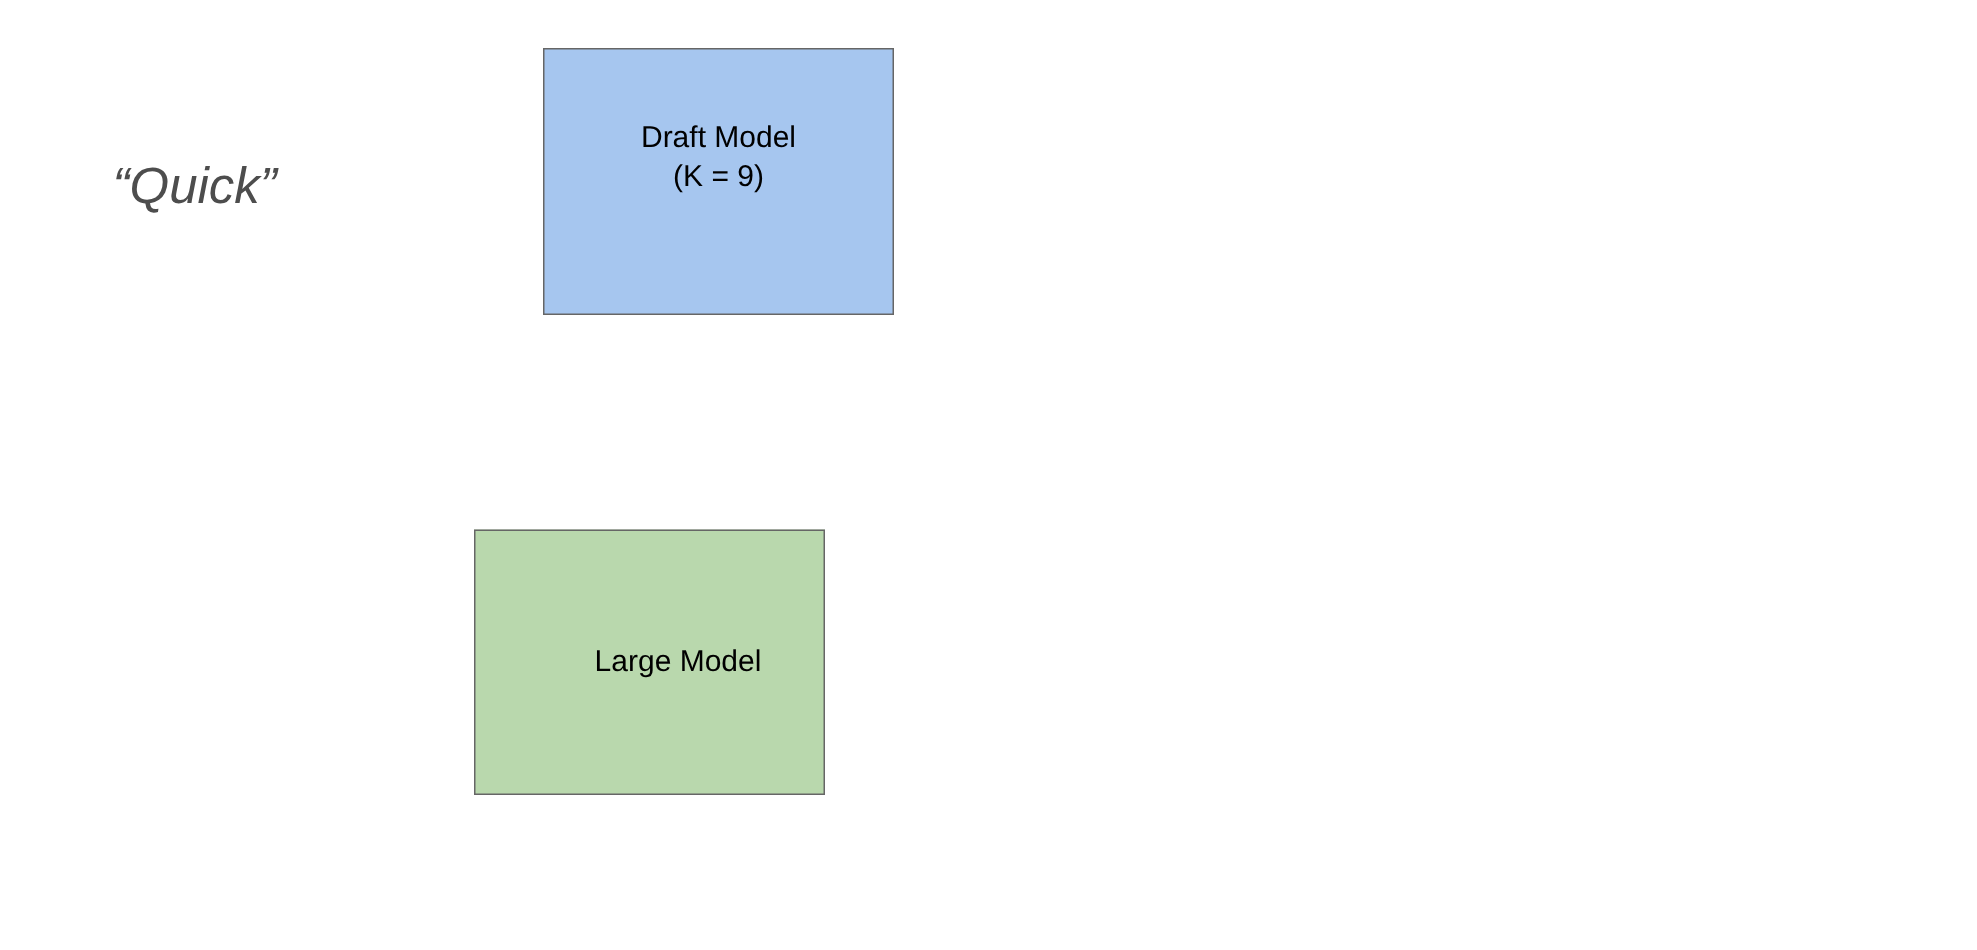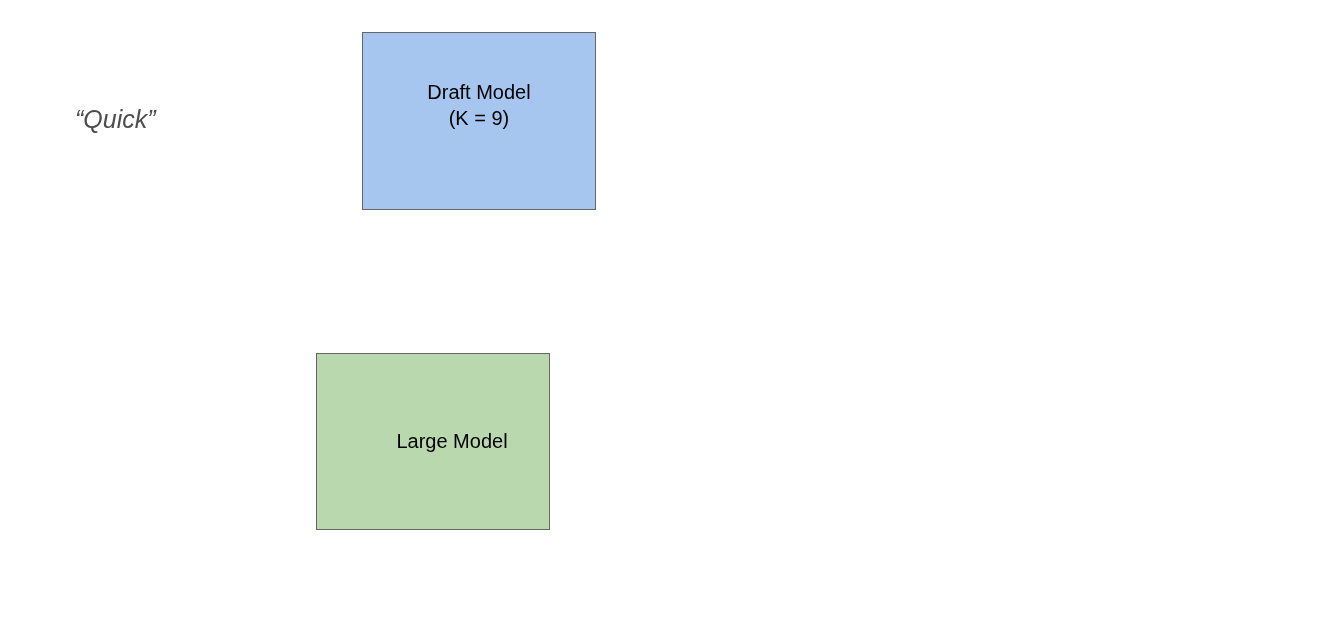--- a/index.html
+++ b/index.html
@@ -63,21 +63,21 @@
     width: 234px;
     height: 177px;
     background: #b9d8ad;
     font-size: 20px;
     padding-left: 38px;
   }
   
   #quick-label {
     left: 75px;
     top: 107px;
-    font-size: 25px;
+    font-size: 34px;
   }
 </style>
 </head>
 <body>
 
 <div id="canvas">
 
   <div id="quick-label" class="annotation-label">“Quick”</div>
 
   <div id="draft-model-node" class="node-box">

